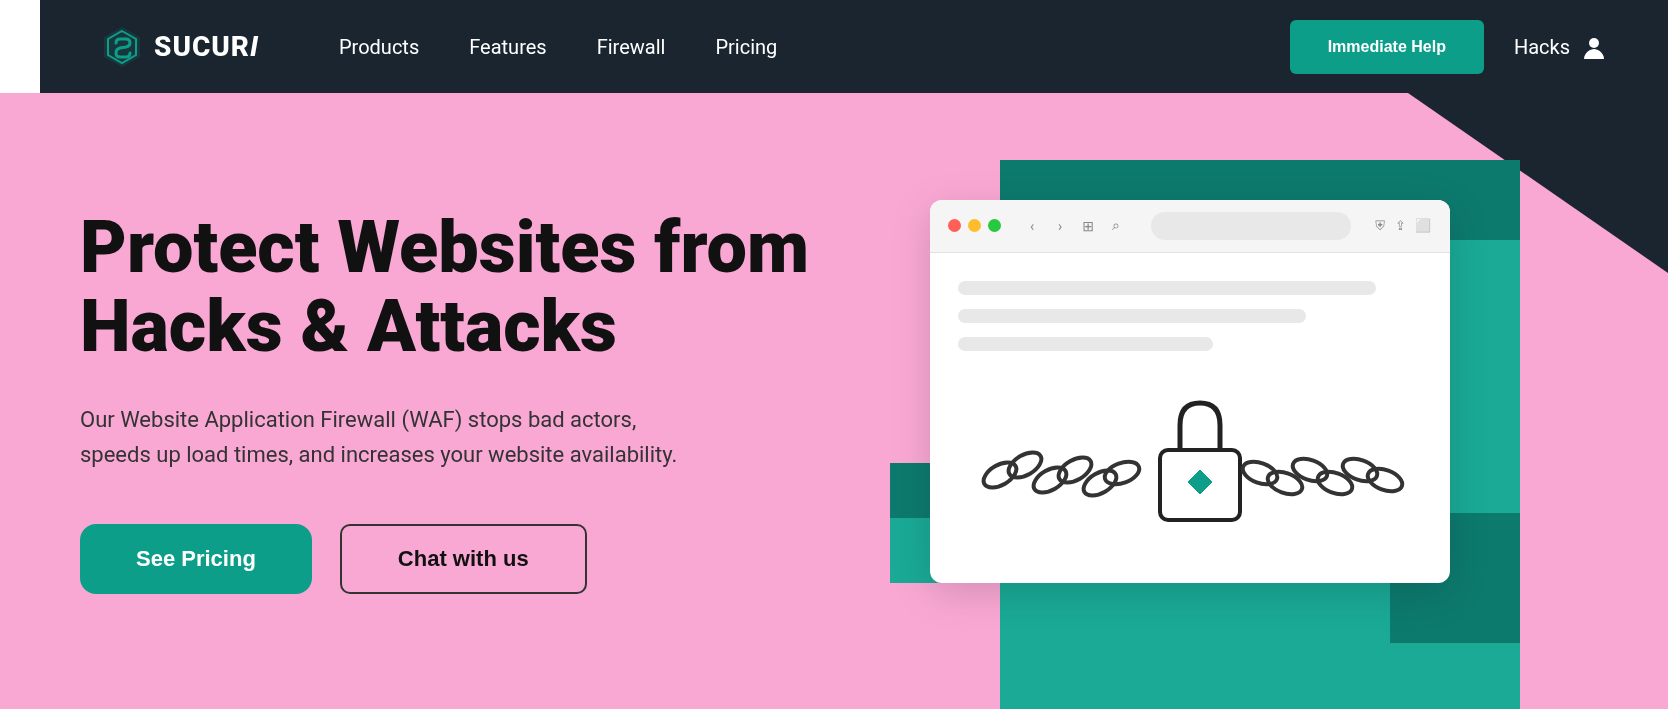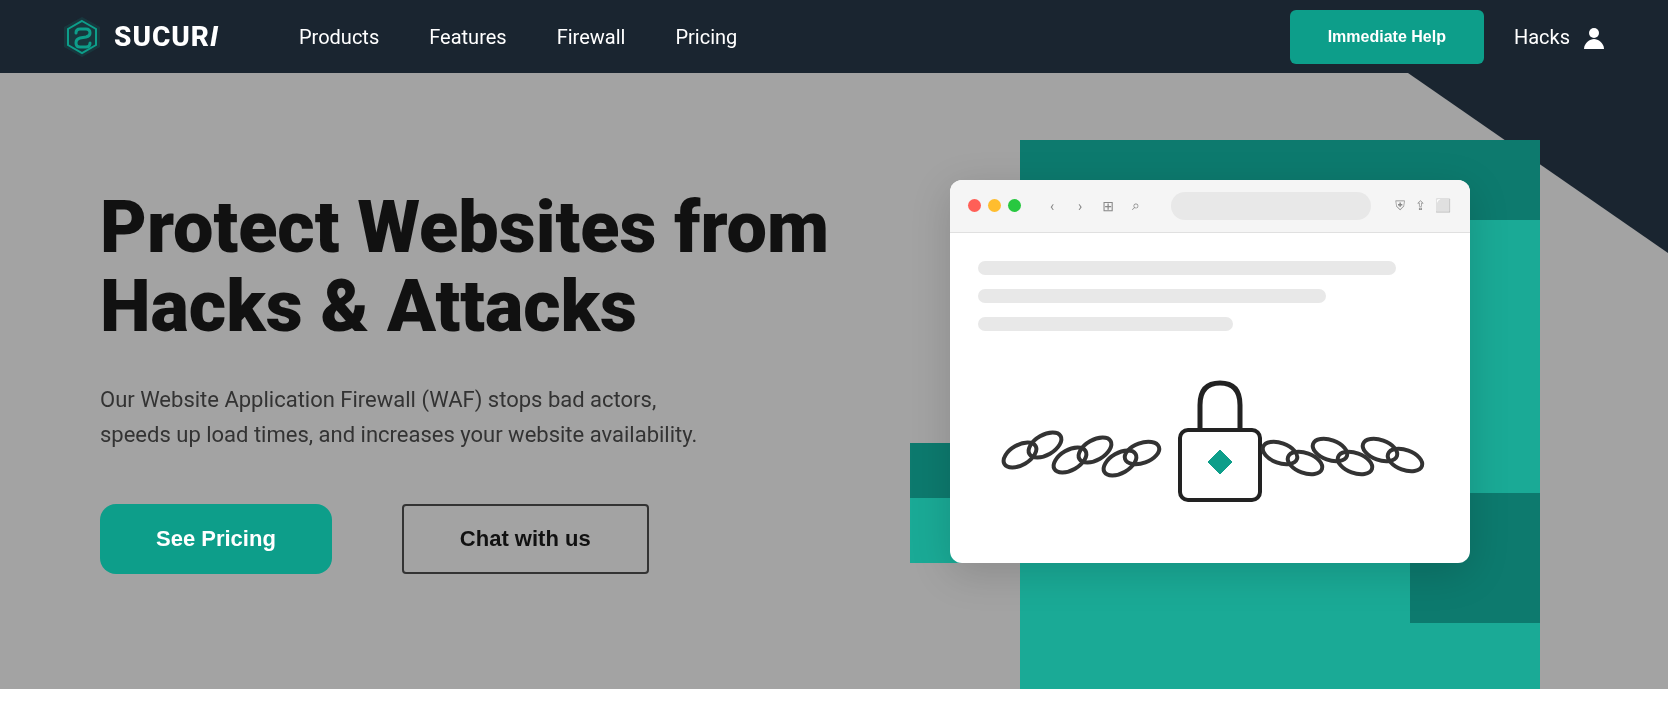--- a/index.html
+++ b/index.html
@@ -3,23 +3,24 @@
   <meta charset="utf-8">
   <style>
     * { margin: 0; padding: 0; box-sizing: border-box; }
     body { font-family: -apple-system, BlinkMacSystemFont, 'Segoe UI', Roboto, sans-serif; width: 1668px; overflow-x: hidden; }
 
     
     .navbar {
       background-color: #1a2530;
       display: flex;
       padding: 0 60px;
-      height: 73px;
+      height: 93px;
       position: relative;
       z-index: 10;
+      margin-left: 40px;
     }
     .logo-area {
       display: flex;
       align-items: center;
       gap: 10px;
       text-decoration: none;
       margin-right: 80px;
     }
     .logo-icon {
       width: 44px;
@@ -73,25 +74,25 @@
       cursor: pointer;
     }
     .user-icon {
       width: 28px;
       height: 28px;
       fill: white;
     }
 
     
     .hero {
-      background-color: #a3a3a3;
+      background-color: #f9a8d4;
       display: flex;
       align-items: center;
       min-height: 616px;
-      padding: 60px 120px 60px 100px;
+      padding: 60px 120px 60px 80px;
       position: relative;
       overflow: hidden;
     }
     
     .hero::after {
       content: '';
       position: absolute;
       top: 0;
       right: 0;
       width: 260px;
@@ -135,24 +136,23 @@
       cursor: pointer;
       white-space: nowrap;
     }
     .btn-chat {
       background-color: transparent;
       color: #111111;
       border: 2.5px solid #333333;
       padding: 20px 56px;
       font-size: 22px;
       font-weight: 700;
-      border-radius: 4px;
+      border-radius: 10px;
       cursor: pointer;
       white-space: nowrap;
-      margin-left: 42px;
     }
 
     
     .hero-illustration {
       flex: 0 0 540px;
       display: flex;
       align-items: center;
       justify-content: center;
       position: relative;
       z-index: 2;

